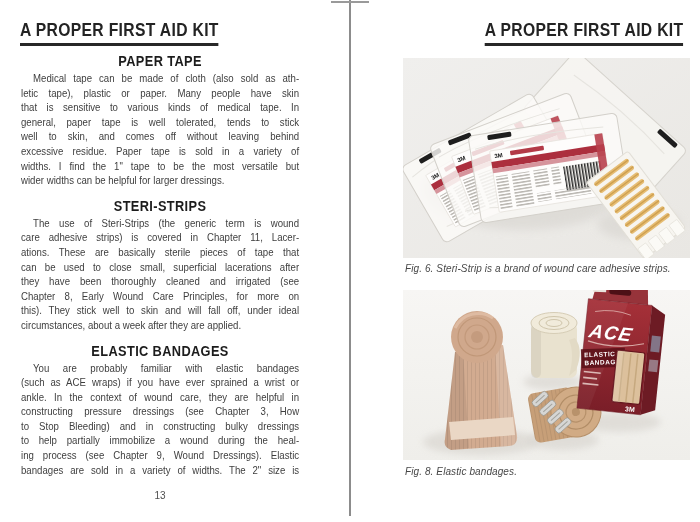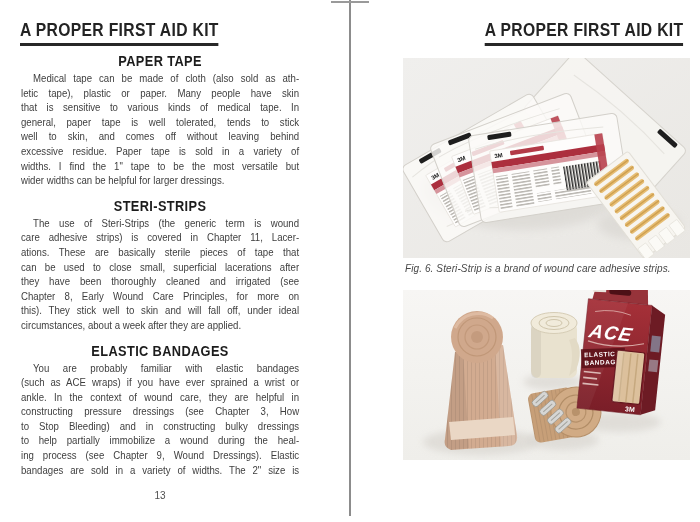--- a/index.html
+++ b/index.html
@@ -297,15 +297,16 @@
         <line x1="21" y1="0" x2="21" y2="49" stroke="#c6a87f" stroke-width="1.5"></line>
         <rect x="0" y="-2" width="8" height="52" fill="#ffffff" opacity="0.12"></rect>
         <g fill="#f0dcd6" opacity="0.8">
           <rect x="-31" y="22" width="17" height="1.6"></rect>
           <rect x="-31" y="28" width="14" height="1.6"></rect>
           <rect x="-31" y="34" width="16" height="1.6"></rect>
         </g>
         <text x="14" y="58" font-size="7" font-weight="bold" fill="#ffffff">3M</text>
       </g>
     </svg>
+    <div class="fig-caption fig-caption-2">Fig. 8. Elastic bandages.</div>
 
   </div>
 </div>
 
 </body></html>

